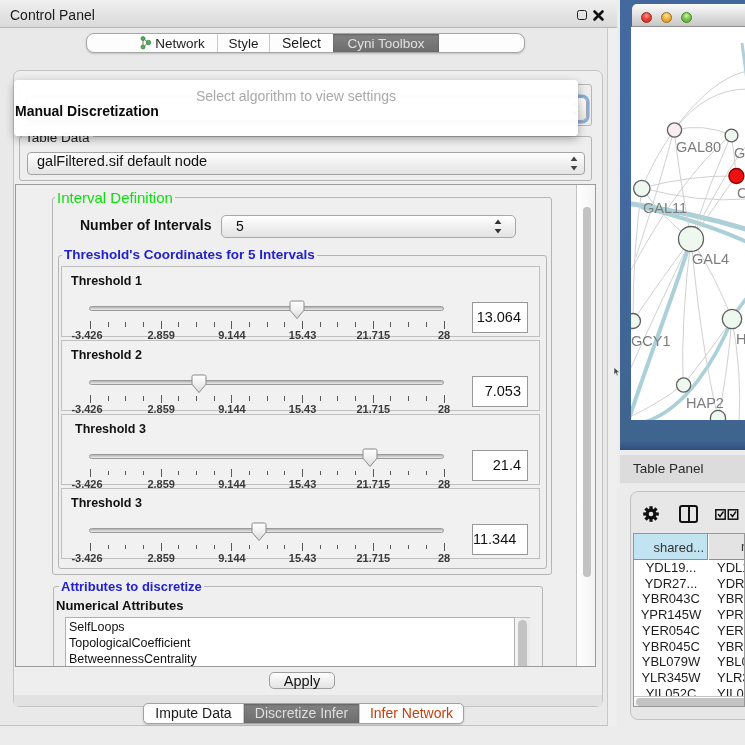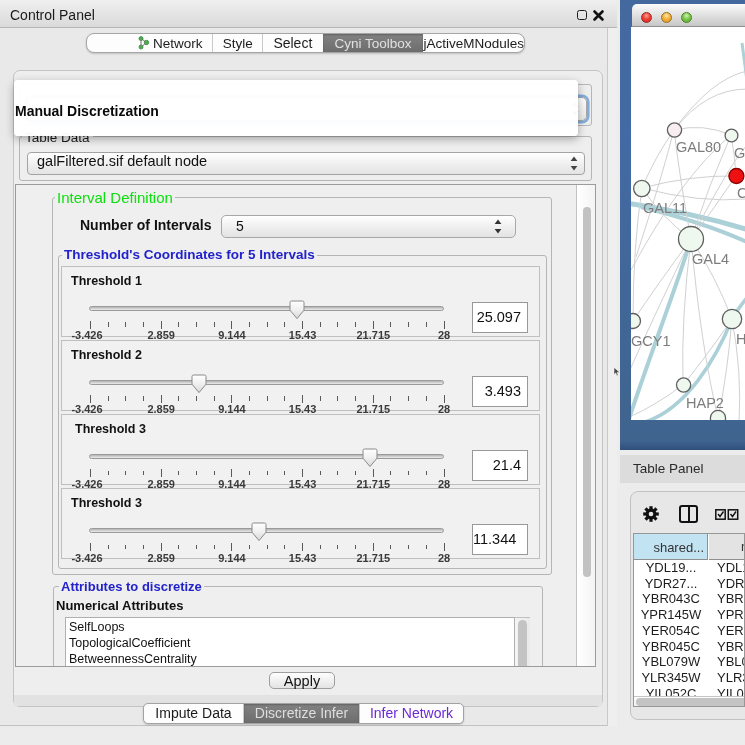--- a/index.html
+++ b/index.html
@@ -28,21 +28,20 @@
       <svg width="13" height="14" viewBox="0 0 13 14" style="margin-right:3px;">
           <circle cx="4" cy="2.6" r="2" fill="#4caf50" stroke="#2e7d32" stroke-width="0.7"></circle>
           <circle cx="9.5" cy="6.5" r="2.2" fill="#4caf50" stroke="#2e7d32" stroke-width="0.7"></circle>
           <circle cx="4" cy="11" r="2" fill="#4caf50" stroke="#2e7d32" stroke-width="0.7"></circle>
           <path d="M4,4.5 L4,9 M5.5,3.5 L8,5.5 M5.5,10 L8,7.6" stroke="#666" stroke-width="0.9" fill="none"></path>
         </svg>
       Network</div>
     <div style="width:52px;display:flex;align-items:center;justify-content:center;border-right:1px solid #c9c9c9;font-size:13.5px;color:#1c1c1c;">Style</div>
     <div style="width:63px;display:flex;align-items:center;justify-content:center;font-size:14px;color:#1c1c1c;">Select</div>
     <div style="width:106px;display:flex;align-items:center;justify-content:center;font-size:13.5px;color:#e0e0e0;background:linear-gradient(#828282,#6d6d6d);box-shadow:inset 0 1px 2px rgba(0,0,0,0.25);">Cyni Toolbox</div>
-    <div style="flex:1;display:flex;align-items:center;justify-content:center;font-size:13.5px;color:#1c1c1c;">jActiveMNodules</div>
   </div>
 
   <div class="abs" style="left:20px;top:84px;width:572px;height:42px;border:1px solid #b5b5b5;border-radius:3px;"></div>
   <div class="abs" style="left:27px;top:97px;width:560px;height:24px;border-radius:5px;background:linear-gradient(#ffffff,#e8e8e8);border:1px solid #a5a5a5;box-shadow:0 0 0 2.6px rgba(110,160,215,0.85);"></div>
   <svg class="abs" style="left:570px;top:101px;" width="10" height="16" viewBox="0 0 10 16">
       <path d="M5,1 L8.4,5.4 L1.6,5.4 Z" fill="#555"></path>
       <path d="M5,15 L8.4,10.6 L1.6,10.6 Z" fill="#555"></path>
     </svg>
 
   <div class="abs" style="left:19px;top:136px;width:573px;height:45px;border:1px solid #b5b5b5;border-radius:3px;"></div>
@@ -103,21 +102,21 @@
         <div class="abs" style="left:381.50px;top:54px;width:1px;height:8px;background:#5a5a5a;"></div>
   <div class="abs" style="left:25.00px;top:62.5px;transform:translateX(-50%);font-size:11px;font-weight:bold;color:#3a3a3a;">-3.426</div>
   <div class="abs" style="left:99.20px;top:62.5px;transform:translateX(-50%);font-size:11px;font-weight:bold;color:#3a3a3a;">2.859</div>
   <div class="abs" style="left:169.90px;top:62.5px;transform:translateX(-50%);font-size:11px;font-weight:bold;color:#3a3a3a;">9.144</div>
   <div class="abs" style="left:240.60px;top:62.5px;transform:translateX(-50%);font-size:11px;font-weight:bold;color:#3a3a3a;">15.43</div>
   <div class="abs" style="left:311.30px;top:62.5px;transform:translateX(-50%);font-size:11px;font-weight:bold;color:#3a3a3a;">21.715</div>
   <div class="abs" style="left:382.00px;top:62.5px;transform:translateX(-50%);font-size:11px;font-weight:bold;color:#3a3a3a;">28</div>
   <svg class="abs" style="left:227.00px;top:33px;" width="16" height="20" viewBox="0 0 16 20">
           <path d="M2.5,1 H13.5 a1.5,1.5 0 0 1 1.5,1.5 V10.2 L8,18.6 L1,10.2 V2.5 a1.5,1.5 0 0 1 1.5,-1.5 Z" fill="url(#thg)" stroke="#8a8a8a" stroke-width="1"></path>
         </svg>
-  <div class="abs" style="left:410px;top:35px;width:56px;height:31px;background:#fff;border:1px solid #989898;font-size:14.5px;color:#111;text-align:right;line-height:29px;padding-right:6px;">25.097</div>
+  <div class="abs" style="left:410px;top:35px;width:56px;height:31px;background:#fff;border:1px solid #989898;font-size:14.5px;color:#111;text-align:right;line-height:29px;padding-right:6px;">13.064</div>
 </div>
 <div class="abs" style="left:45px;top:154.5px;width:479px;height:71px;background:#f1f1f1;border:1px solid #bfbfbf;">
   <div class="abs" style="left:9px;top:7px;font-size:12.5px;font-weight:bold;color:#111;">Threshold 2</div>
   <div class="abs" style="left:27px;top:39px;width:355px;height:5px;border-radius:2.5px;background:linear-gradient(#b2b2b2,#ececec);border:1px solid #9a9a9a;"></div>
   <div class="abs" style="left:28.00px;top:54px;width:1px;height:8px;background:#5a5a5a;"></div>
         <div class="abs" style="left:45.67px;top:55.5px;width:1px;height:4.5px;background:#5a5a5a;"></div>
         <div class="abs" style="left:63.35px;top:55.5px;width:1px;height:4.5px;background:#5a5a5a;"></div>
         <div class="abs" style="left:81.03px;top:55.5px;width:1px;height:4.5px;background:#5a5a5a;"></div>
         <div class="abs" style="left:98.70px;top:54px;width:1px;height:8px;background:#5a5a5a;"></div>
         <div class="abs" style="left:116.38px;top:55.5px;width:1px;height:4.5px;background:#5a5a5a;"></div>
@@ -138,21 +137,21 @@
         <div class="abs" style="left:381.50px;top:54px;width:1px;height:8px;background:#5a5a5a;"></div>
   <div class="abs" style="left:25.00px;top:62.5px;transform:translateX(-50%);font-size:11px;font-weight:bold;color:#3a3a3a;">-3.426</div>
   <div class="abs" style="left:99.20px;top:62.5px;transform:translateX(-50%);font-size:11px;font-weight:bold;color:#3a3a3a;">2.859</div>
   <div class="abs" style="left:169.90px;top:62.5px;transform:translateX(-50%);font-size:11px;font-weight:bold;color:#3a3a3a;">9.144</div>
   <div class="abs" style="left:240.60px;top:62.5px;transform:translateX(-50%);font-size:11px;font-weight:bold;color:#3a3a3a;">15.43</div>
   <div class="abs" style="left:311.30px;top:62.5px;transform:translateX(-50%);font-size:11px;font-weight:bold;color:#3a3a3a;">21.715</div>
   <div class="abs" style="left:382.00px;top:62.5px;transform:translateX(-50%);font-size:11px;font-weight:bold;color:#3a3a3a;">28</div>
   <svg class="abs" style="left:128.50px;top:33px;" width="16" height="20" viewBox="0 0 16 20">
           <path d="M2.5,1 H13.5 a1.5,1.5 0 0 1 1.5,1.5 V10.2 L8,18.6 L1,10.2 V2.5 a1.5,1.5 0 0 1 1.5,-1.5 Z" fill="url(#thg)" stroke="#8a8a8a" stroke-width="1"></path>
         </svg>
-  <div class="abs" style="left:410px;top:35px;width:56px;height:31px;background:#fff;border:1px solid #989898;font-size:14.5px;color:#111;text-align:right;line-height:29px;padding-right:6px;">3.493</div>
+  <div class="abs" style="left:410px;top:35px;width:56px;height:31px;background:#fff;border:1px solid #989898;font-size:14.5px;color:#111;text-align:right;line-height:29px;padding-right:6px;">7.053</div>
 </div>
 <div class="abs" style="left:45px;top:229.0px;width:479px;height:71px;background:#f1f1f1;border:1px solid #bfbfbf;">
   <div class="abs" style="left:13px;top:7px;font-size:12.5px;font-weight:bold;color:#111;">Threshold 3</div>
   <div class="abs" style="left:27px;top:39px;width:355px;height:5px;border-radius:2.5px;background:linear-gradient(#b2b2b2,#ececec);border:1px solid #9a9a9a;"></div>
   <div class="abs" style="left:28.00px;top:54px;width:1px;height:8px;background:#5a5a5a;"></div>
         <div class="abs" style="left:45.67px;top:55.5px;width:1px;height:4.5px;background:#5a5a5a;"></div>
         <div class="abs" style="left:63.35px;top:55.5px;width:1px;height:4.5px;background:#5a5a5a;"></div>
         <div class="abs" style="left:81.03px;top:55.5px;width:1px;height:4.5px;background:#5a5a5a;"></div>
         <div class="abs" style="left:98.70px;top:54px;width:1px;height:8px;background:#5a5a5a;"></div>
         <div class="abs" style="left:116.38px;top:55.5px;width:1px;height:4.5px;background:#5a5a5a;"></div>
@@ -231,24 +230,25 @@
     <div class="abs" style="left:567px;top:22px;width:8px;height:370px;border-radius:4.5px;background:#c2c2c2;"></div>
   </div>
 
   <div class="abs" style="left:14px;top:695px;width:588px;height:11px;background:#e2e2e2;"></div>
 
   <div class="abs" style="left:269px;top:672px;width:66px;height:17px;border-radius:5px;background:linear-gradient(#fefefe,#e3e3e3);border:1px solid #9e9e9e;font-size:14.5px;color:#111;text-align:center;line-height:16px;">Apply</div>
 
   <div class="abs" id="bottabs" style="left:143px;top:702.5px;width:321px;height:21px;background:#fdfdfd;border:1px solid #a2a2a2;border-radius:5px;box-shadow:0 1px 2px rgba(0,0,0,0.18);overflow:hidden;display:flex;">
     <div style="width:100px;display:flex;align-items:center;justify-content:center;border-right:1px solid #c9c9c9;font-size:14px;color:#1b1b1b;">Impute Data</div>
     <div style="width:115px;display:flex;align-items:center;justify-content:center;color:#dedede;background:linear-gradient(#828282,#6d6d6d);box-shadow:inset 0 1px 2px rgba(0,0,0,0.25);font-size:14px;">Discretize Infer</div>
-    <div style="flex:1;display:flex;align-items:center;justify-content:center;border-left:1px solid #c9c9c9;font-size:14px;color:#6d28d9;">Infer Network</div>
+    <div style="flex:1;display:flex;align-items:center;justify-content:center;border-left:1px solid #c9c9c9;font-size:14px;color:#c2410c;">Infer Network</div>
   </div>
 
   <div class="abs" id="popup" style="left:14px;top:80px;width:564px;height:56px;background:rgba(255,255,255,0.97);border-radius:4px;box-shadow:0 3px 9px rgba(0,0,0,0.32);"></div>
+  <div class="abs" style="left:14px;top:88px;width:564px;text-align:center;font-size:14px;color:#a9a9a9;">Select algorithm to view settings</div>
   <div class="abs" style="left:15px;top:102.5px;font-size:14px;font-weight:bold;color:#0a0a0a;">Manual Discretization</div>
 
   <div class="abs" style="left:620px;top:0;width:125px;height:450px;background:linear-gradient(#44699f,#436aa4 30%,#3f648e 98%,#2f4f7c);"></div>
   <div class="abs" style="left:632px;top:4px;width:113px;height:23px;background:linear-gradient(#fbfbfb,#c7c7c7);border-bottom:1px solid #8f8f8f;border-top-left-radius:5px;"></div>
   <div class="abs" style="left:641px;top:12px;width:11px;height:11px;border-radius:50%;background:radial-gradient(circle at 50% 30%,#ff9a94 0%,#ed4338 45%,#d6201b 100%);border:1px solid #942a21;"></div>
   <div class="abs" style="left:661px;top:12px;width:11px;height:11px;border-radius:50%;background:radial-gradient(circle at 50% 30%,#ffe9a8 0%,#f2b13d 45%,#dd9427 100%);border:1px solid #99701f;"></div>
   <div class="abs" style="left:681px;top:12px;width:11px;height:11px;border-radius:50%;background:radial-gradient(circle at 50% 30%,#d2f3b0 0%,#7cc74f 45%,#59a82e 100%);border:1px solid #47851f;"></div>
   <div class="abs" id="netcanvas" style="left:631px;top:27px;width:114px;height:393px;background:#ffffff;overflow:hidden;">
     <svg width="114" height="393" viewBox="0 0 114 393" style="position:absolute;left:0;top:0;">
 <g fill="none" stroke="#abd0d8">

